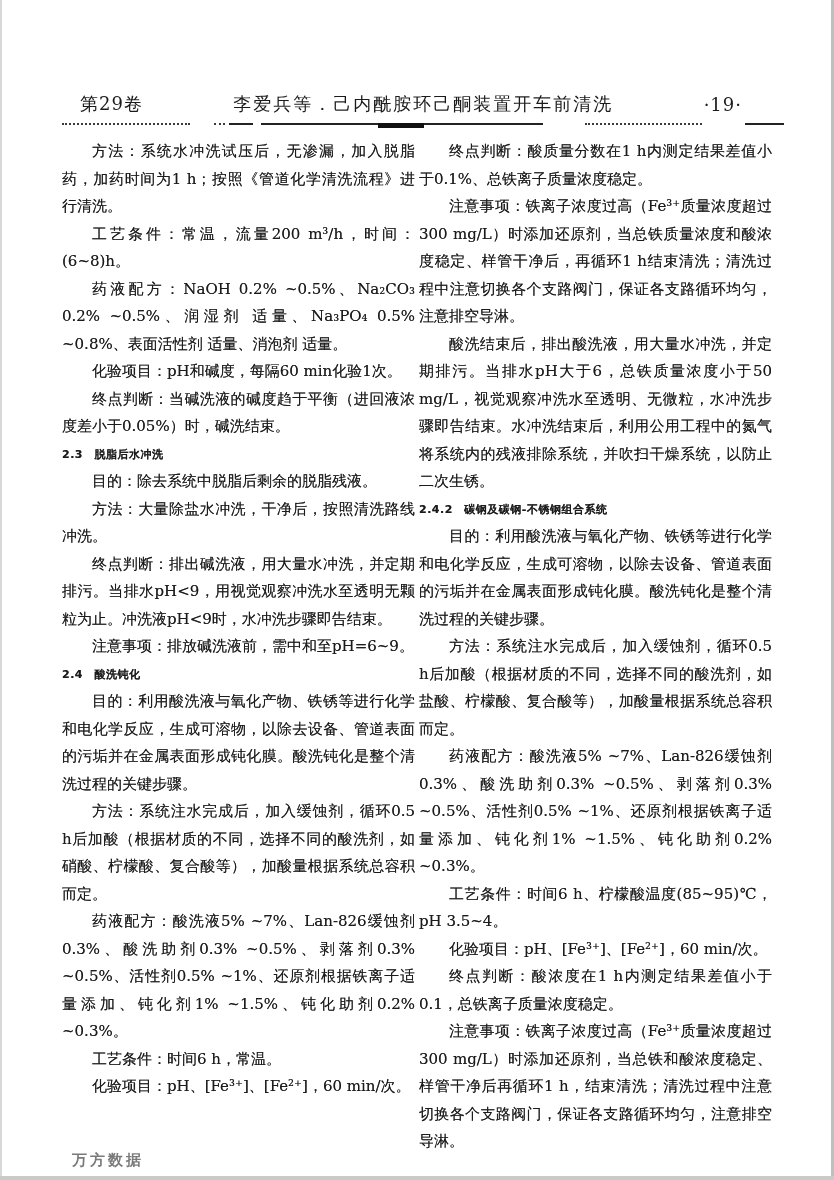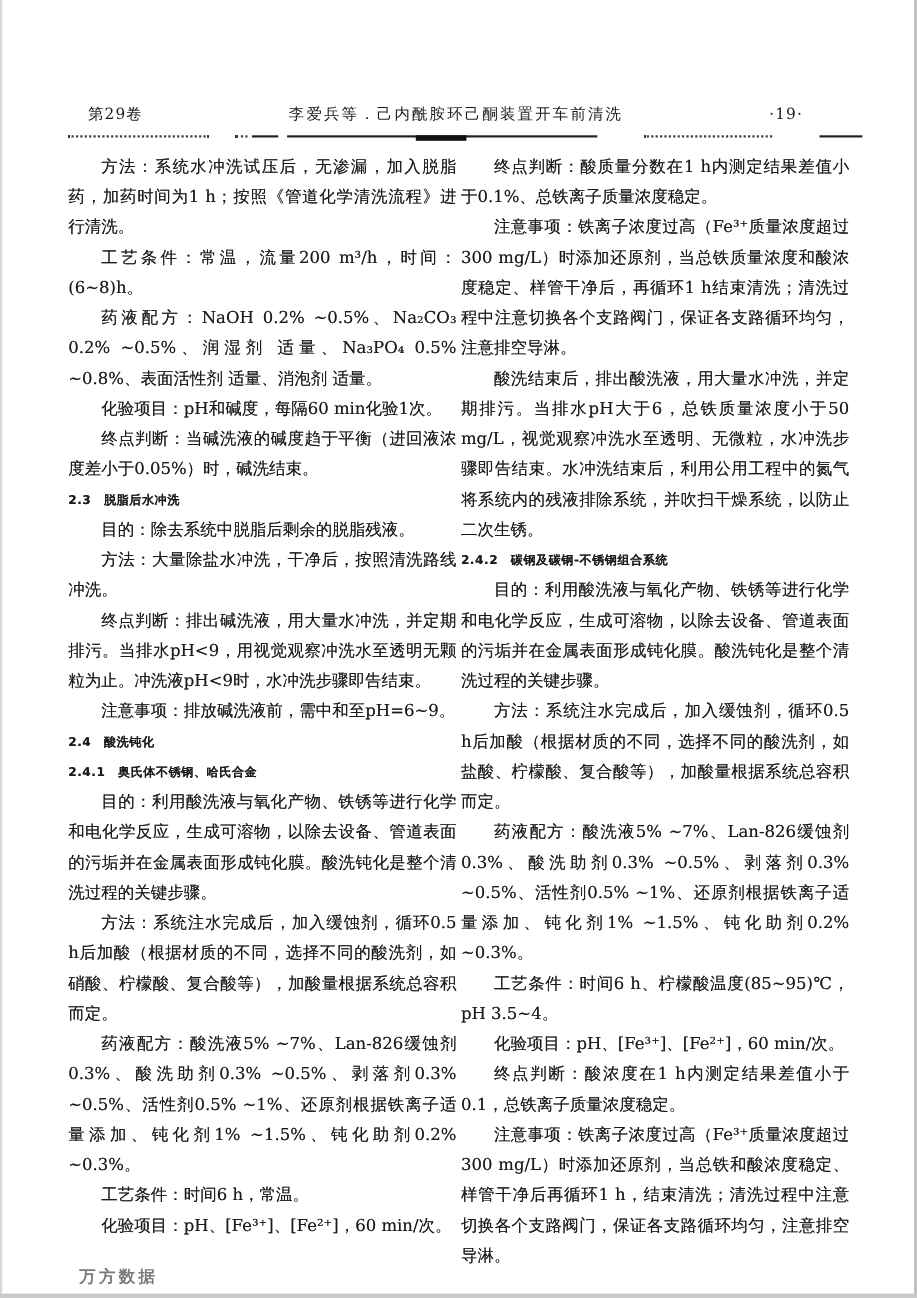--- a/index.html
+++ b/index.html
@@ -15,26 +15,26 @@
   
   .edge{position:absolute;}
   .edge-left{left:0;top:0;width:2px;height:1180px;background:#d8d8d8;}
   .edge-right{right:0;top:0;width:3px;height:1180px;background:#bfbfbf;}
   .edge-bottom{left:0;bottom:0;width:834px;height:4px;background:#cacaca;}
 
   
   .page-header{
     position:absolute;left:62px;top:94px;width:720px;height:20px;
     display:flex;justify-content:space-between;align-items:center;
-    font-size:14px;letter-spacing:1px;
+    font-size:18px;letter-spacing:1px;
     padding:0;box-sizing:border-box;
   }
   .page-header .vol{margin-left:18px;}
   .page-header .running-title{flex:1;text-align:center;letter-spacing:2px;}
-  .page-header .pageno{margin-right:52px;}
+  .page-header .pageno{margin-right:40px;}
 
   
   .header-rule{position:absolute;left:62px;top:121px;width:722px;height:6px;}
   .header-rule .seg{position:absolute;top:2px;}
   .seg-dot1{left:0;width:128px;border-bottom:2px dotted #3a3a3a;}
   .seg-dot2{left:152px;width:11px;border-bottom:2px dotted #3a3a3a;}
   .seg-dash1{left:167px;width:24px;height:2px;background:#222;}
   .seg-solid1{left:199px;width:282px;height:2px;background:#222;}
   .seg-blob{left:316px;top:1px;width:46px;height:5px;background:#111;}
   .seg-dot3{left:523px;width:117px;border-bottom:2px dotted #3a3a3a;}
@@ -95,21 +95,20 @@
       <p>工艺条件：常温，流量200 m³/h，时间：(6~8)h。</p>
       <p>药液配方：NaOH 0.2% ~0.5%、Na₂CO₃ 0.2% ~0.5%、润湿剂 适量、Na₃PO₄ 0.5% ~0.8%、表面活性剂 适量、消泡剂 适量。</p>
       <p>化验项目：pH和碱度，每隔60 min化验1次。</p>
       <p>终点判断：当碱洗液的碱度趋于平衡（进回液浓度差小于0.05%）时，碱洗结束。</p>
       <h3>2.3　脱脂后水冲洗</h3>
       <p>目的：除去系统中脱脂后剩余的脱脂残液。</p>
       <p>方法：大量除盐水冲洗，干净后，按照清洗路线冲洗。</p>
       <p>终点判断：排出碱洗液，用大量水冲洗，并定期排污。当排水pH&lt;9，用视觉观察冲洗水至透明无颗粒为止。冲洗液pH&lt;9时，水冲洗步骤即告结束。</p>
       <p>注意事项：排放碱洗液前，需中和至pH=6~9。</p>
       <h3>2.4　酸洗钝化</h3>
-      <h3>2.4.1　奥氏体不锈钢、哈氏合金</h3>
       <p>目的：利用酸洗液与氧化产物、铁锈等进行化学和电化学反应，生成可溶物，以除去设备、管道表面的污垢并在金属表面形成钝化膜。酸洗钝化是整个清洗过程的关键步骤。</p>
       <p>方法：系统注水完成后，加入缓蚀剂，循环0.5 h后加酸（根据材质的不同，选择不同的酸洗剂，如硝酸、柠檬酸、复合酸等），加酸量根据系统总容积而定。</p>
       <p>药液配方：酸洗液5% ~7%、Lan-826缓蚀剂0.3%、酸洗助剂0.3% ~0.5%、剥落剂0.3% ~0.5%、活性剂0.5% ~1%、还原剂根据铁离子适量添加、钝化剂1% ~1.5%、钝化助剂0.2% ~0.3%。</p>
       <p>工艺条件：时间6 h，常温。</p>
       <p>化验项目：pH、[Fe³⁺]、[Fe²⁺]，60 min/次。</p>
     </div>
   <div id="col-right" class="column col-right">
       <p>终点判断：酸质量分数在1 h内测定结果差值小于0.1%、总铁离子质量浓度稳定。</p>
       <p>注意事项：铁离子浓度过高（Fe³⁺质量浓度超过300 mg/L）时添加还原剂，当总铁质量浓度和酸浓度稳定、样管干净后，再循环1 h结束清洗；清洗过程中注意切换各个支路阀门，保证各支路循环均匀，注意排空导淋。</p>
       <p>酸洗结束后，排出酸洗液，用大量水冲洗，并定期排污。当排水pH大于6，总铁质量浓度小于50 mg/L，视觉观察冲洗水至透明、无微粒，水冲洗步骤即告结束。水冲洗结束后，利用公用工程中的氮气将系统内的残液排除系统，并吹扫干燥系统，以防止二次生锈。</p>

